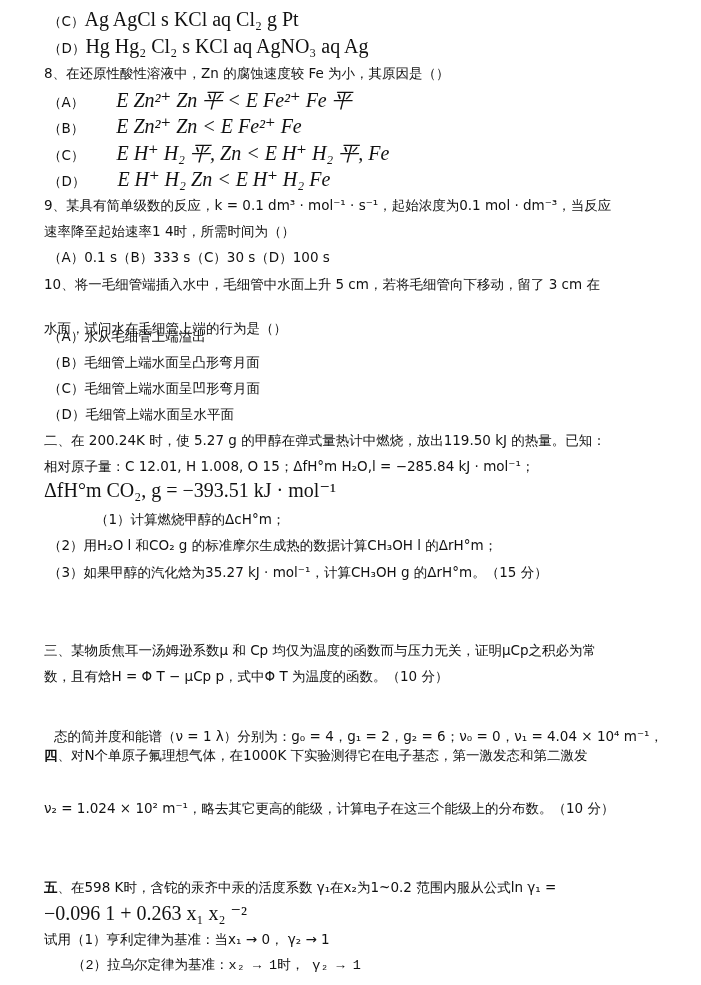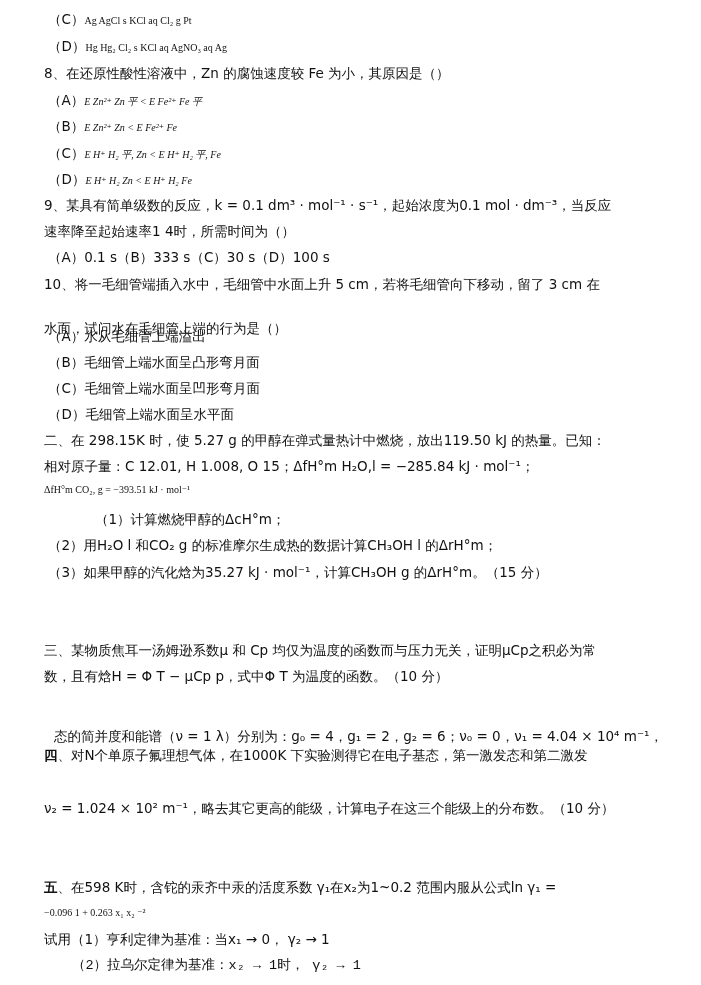--- a/index.html
+++ b/index.html
@@ -2,22 +2,22 @@
 <html><head>
 <meta charset="utf-8">
 <style>
   html, body { margin: 0; padding: 0; background: #ffffff; }
   body {
     width: 701px; height: 985px; position: relative; overflow: hidden;
     font-family: "DejaVu Sans", "Liberation Sans", sans-serif;
     color: #111111; font-size: 13.5px;
   }
   .line { position: absolute; left: 0; white-space: nowrap; line-height: 20px; }
-  .math { font-family: "Liberation Serif", "DejaVu Serif", serif; font-size: 10px; }
-  .it { font-style: italic; }
+  .math { font-family: "Liberation Serif", "DejaVu Serif", serif; font-size: 20px; }
+  .it { font-style: italic; margin-left: 32px; }
   .b { font-weight: bold; }
   .ind1 { left: 48px; }
   .ind0 { left: 44px; }
   .ind2 { left: 72px; font-family: Liberation Mono, monospace; }
 </style>
 </head>
 <body>
 
 <div>
 
@@ -54,21 +54,21 @@
   <div class="line ind1" style="top:352px;">
     <span>（B）</span><span>毛细管上端水面呈凸形弯月面</span>
   </div>
   <div class="line ind1" style="top:378px;">
     <span>（C）</span><span>毛细管上端水面呈凹形弯月面</span>
   </div>
   <div class="line ind1" style="top:404px;">
     <span>（D）</span><span>毛细管上端水面呈水平面</span>
   </div>
 
-  <div class="line ind0" style="top:430px;">二、在 298.15K 时，使 5.27 g 的甲醇在弹式量热计中燃烧，放出119.50 kJ 的热量。已知：</div>
+  <div class="line ind0" style="top:430px;">二、在 200.24K 时，使 5.27 g 的甲醇在弹式量热计中燃烧，放出119.50 kJ 的热量。已知：</div>
   <div class="line ind0" style="top:456px;">相对原子量：C 12.01,   H 1.008,   O 15；ΔfH°m  H₂O,l  = −285.84 kJ · mol⁻¹；</div>
   <div class="line ind0 math" style="top:480px;">ΔfH°m  CO₂, g  = −393.51 kJ · mol⁻¹</div>
   <div class="line ind1" style="top:509px;margin-left:47px;">（1）计算燃烧甲醇的ΔcH°m；</div>
   <div class="line ind1" style="top:535px;">（2）用H₂O l 和CO₂ g 的标准摩尔生成热的数据计算CH₃OH l 的ΔrH°m；</div>
   <div class="line ind1" style="top:562px;">（3）如果甲醇的汽化焓为35.27 kJ · mol⁻¹，计算CH₃OH g 的ΔrH°m。（15 分）</div>
 
   <div class="line ind0" style="top:640px;">三、某物质焦耳一汤姆逊系数μ 和 Cp 均仅为温度的函数而与压力无关，证明μCp之积必为常</div>
   <div class="line ind0" style="top:666px;">数，且有焓H = Φ T  − μCp p，式中Φ T 为温度的函数。（10 分）</div>
 
   <div class="line ind0" style="top:745px;">

